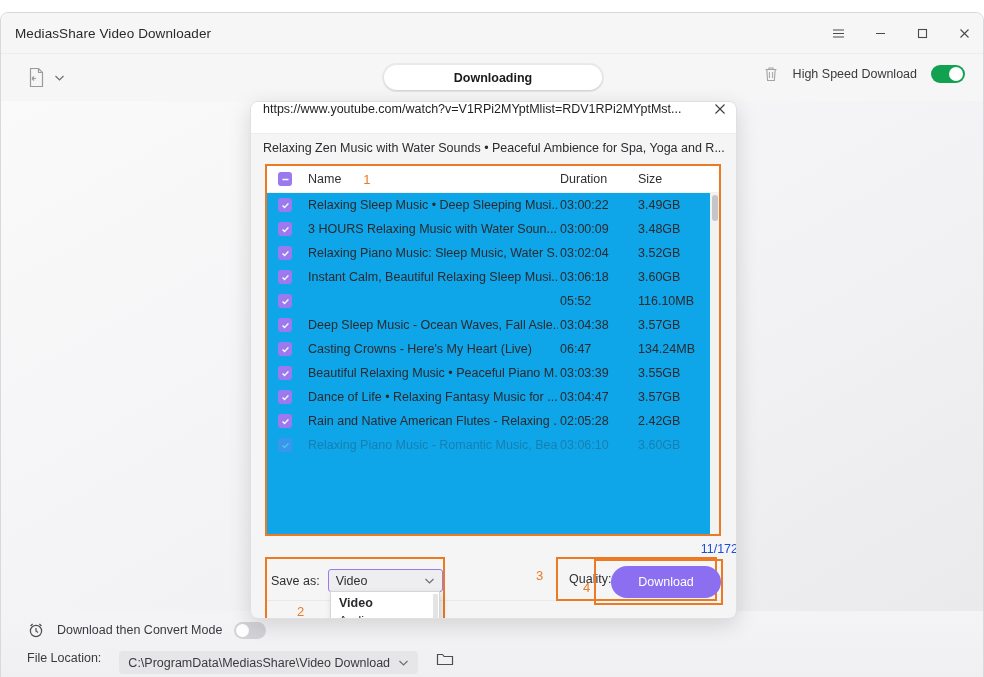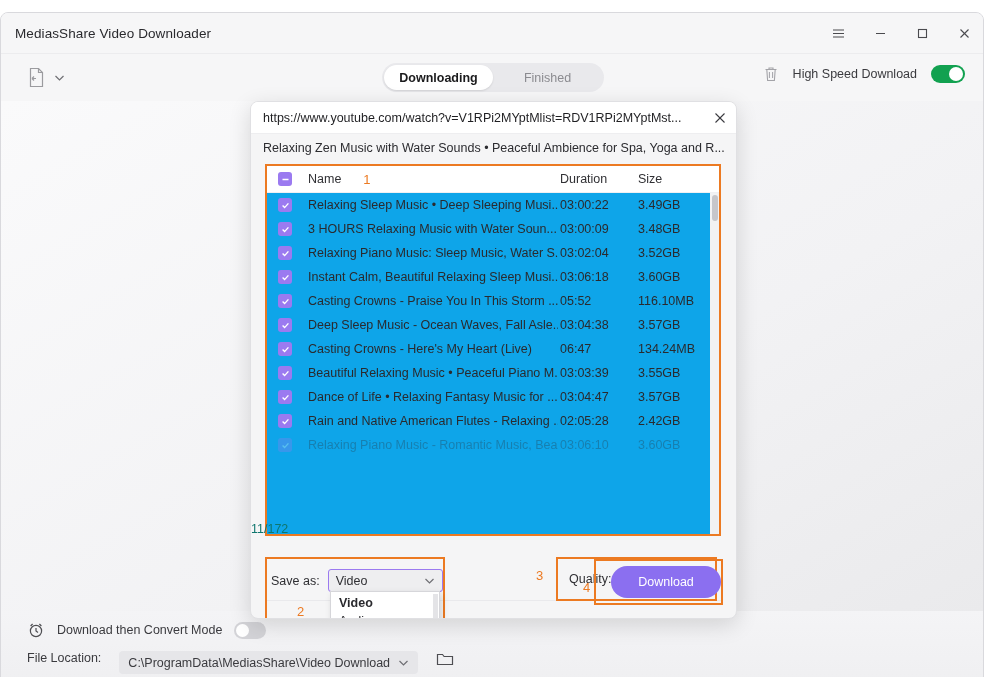--- a/index.html
+++ b/index.html
@@ -128,21 +128,21 @@
     width: 487px; height: 518px;
     background: #f5f5f6;
     border: 1px solid #e0e0e3;
     border-radius: 8px;
     box-shadow: 0 6px 22px rgba(0,0,0,.14);
     overflow: hidden;
   }
   .dlg-url {
     position: absolute; left: 0; top: 0; width: 487px; height: 32px;
     background: #ffffff;
-    display: flex; align-items: center;
+    display: flex; align-items: flex-start;
     border-bottom: 1px solid #eeeef0;
   }
   .dlg-url-text {
     margin-left: 12px; font-size: 12.5px; color: #1f1f22;
     white-space: nowrap; overflow: hidden;
   }
   .dlg-close {
     margin-left: auto; margin-right: 11px; color: #3b3b40;
     display: flex; align-items: center; justify-content: center;
   }
@@ -196,22 +196,22 @@
   .list-scroll {
     position: absolute; right: 0; top: 27px; width: 9px; height: 341px;
     background: #f2f2f3;
   }
   .list-thumb {
     position: absolute; left: 2px; top: 2px; width: 6px; height: 26px;
     border-radius: 3px; background: #c6c6ca;
   }
 
   .counter {
-    position: absolute; left: 0; top: 420px; width: 487px;
-    text-align: left; font-size: 12.5px; color: #0f766e;
+    position: absolute; left: 0; top: 440px; width: 487px;
+    text-align: right; font-size: 12.5px; color: #1d4ed8;
   }
 
   
   .saveas-box {
     position: absolute; left: 14px; top: 455px;
     width: 180px; height: 110px;
     border: 2px solid #ec7a22;
   }
   .saveas-row {
     position: absolute; left: 4px; top: 10px;
@@ -335,21 +335,20 @@
       <span class="caret-down">
         <svg width="11" height="8" viewBox="0 0 11 8">
             <polyline points="1.5,2 5.5,6 9.5,2" fill="none" stroke="currentColor" stroke-width="1.2"></polyline>
           </svg>
       </span>
     </div>
   </div>
 
   <div class="tabs">
     <div class="tab active">Downloading</div>
-    <div class="tab">Finished</div>
   </div>
 
   <div class="tool-right">
     <span class="trash-icon">
       <svg width="16" height="17" viewBox="0 0 16 17">
         <path d="M2.5 3.5 h11" stroke="currentColor" stroke-width="1.1" fill="none"></path>
         <path d="M6 3.5 v-1.5 h4 v1.5" stroke="currentColor" stroke-width="1.1" fill="none"></path>
         <path d="M3.8 3.5 l.8 11 h6.8 l.8 -11" stroke="currentColor" stroke-width="1.1" fill="none"></path>
         <path d="M6.4 6 v6 M9.6 6 v6" stroke="currentColor" stroke-width="1" fill="none"></path>
       </svg>
@@ -459,21 +458,20 @@
             <span class="row-name">Instant Calm, Beautiful Relaxing Sleep Musi...</span>
             <span class="row-dur">03:06:18</span>
             <span class="row-size">3.60GB</span>
           </div>
           <div class="row">
             <span class="cb row-cb">
               <svg width="9" height="9" viewBox="0 0 9 9">
                 <polyline points="1.6,4.6 3.6,6.6 7.4,2.4" fill="none" stroke="#ffffff" stroke-width="1.4"></polyline>
               </svg>
             </span>
-            <span class="row-name">Casting Crowns - Praise You In This Storm ...</span>
             <span class="row-dur">05:52</span>
             <span class="row-size">116.10MB</span>
           </div>
           <div class="row">
             <span class="cb row-cb">
               <svg width="9" height="9" viewBox="0 0 9 9">
                 <polyline points="1.6,4.6 3.6,6.6 7.4,2.4" fill="none" stroke="#ffffff" stroke-width="1.4"></polyline>
               </svg>
             </span>
             <span class="row-name">Deep Sleep Music - Ocean Waves, Fall Asle...</span>

